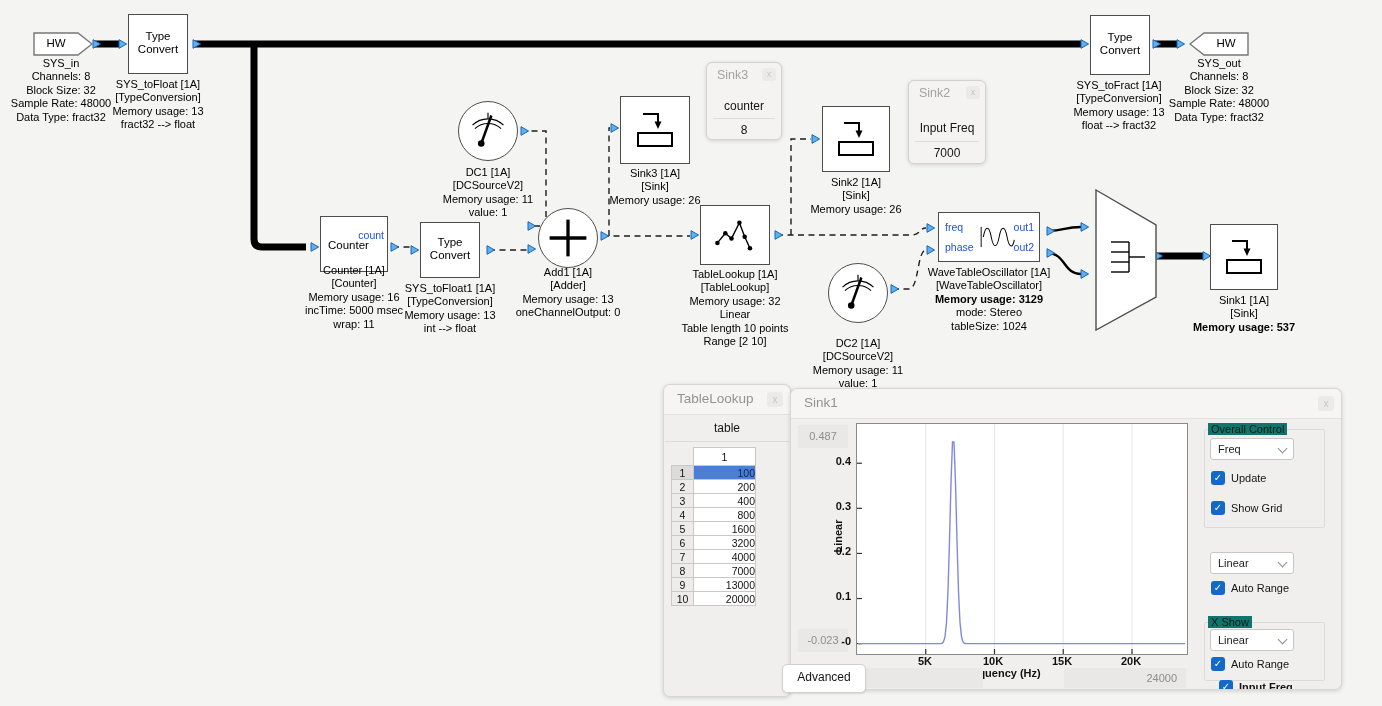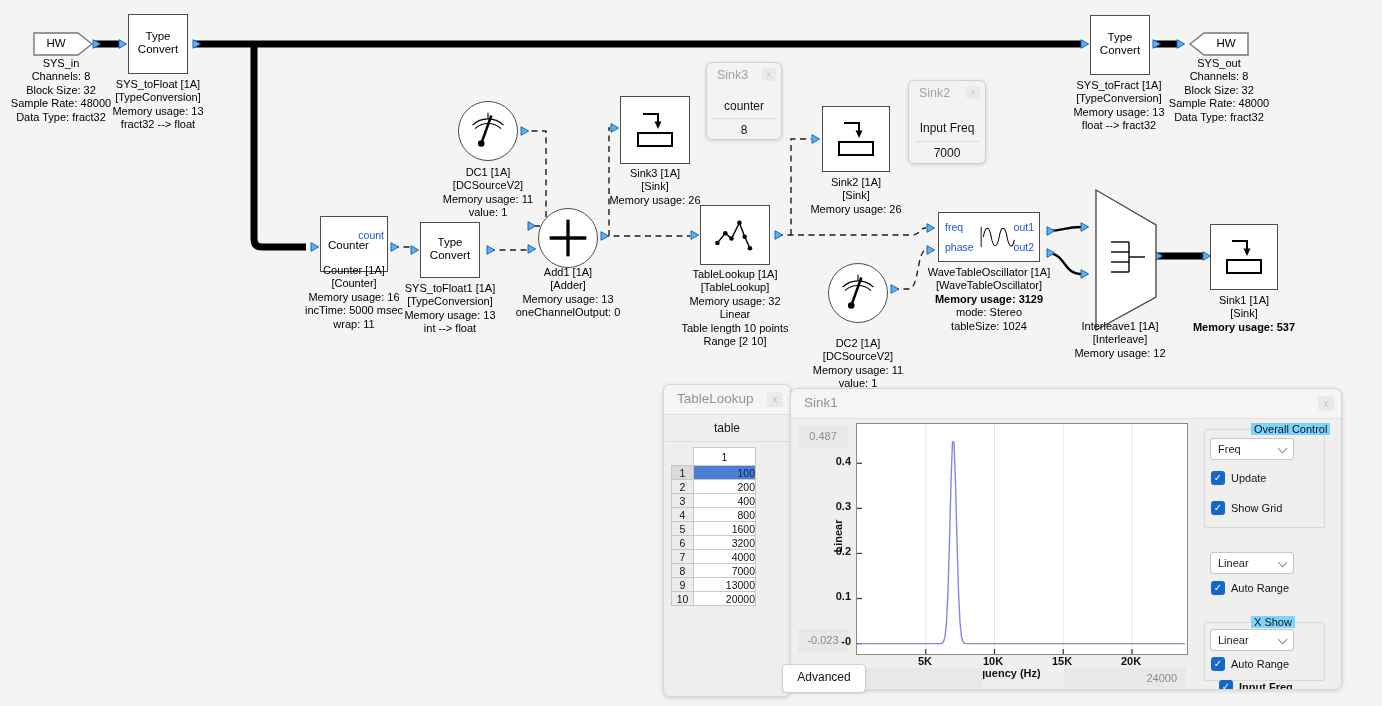--- a/index.html
+++ b/index.html
@@ -38,21 +38,21 @@
   .hdrsep{position:absolute;left:1px;right:1px;top:56px;border-bottom:1px solid #dedcda;}
   
   #plotbox{position:absolute;left:65px;top:34px;width:330px;height:230px;background:#fff;border:1px solid #8a8a8a;box-sizing:content-box;}
   .ytick{position:absolute;width:40px;text-align:right;font-size:11px;font-weight:bold;color:#111;}
   .xtick{position:absolute;width:44px;text-align:center;font-size:11px;font-weight:bold;color:#111;}
   .axlab{position:absolute;font-size:11px;font-weight:bold;color:#111;text-align:center;}
   .fld{position:absolute;background:#e9e8e6;color:#8f8d8b;font-size:11px;line-height:21px;box-sizing:border-box;}
   .btn{position:absolute;background:#fff;border:1px solid #d2d0ce;border-radius:5px;font-size:12px;color:#141414;text-align:center;line-height:25px;box-shadow:0 1px 2px rgba(0,0,0,.10);}
   
   .group{position:absolute;border:1px solid #dcdad8;border-radius:2px;}
-  .legend{position:absolute;top:-7px;left:3px;background:#7dd3fc;padding:0 3px;font-size:11px;color:#141414;white-space:nowrap;margin-left:43px;}
+  .legend{position:absolute;top:-7px;left:3px;background:#0f766e;padding:0 3px;font-size:11px;color:#141414;white-space:nowrap;}
   .dd{position:absolute;background:#fff;border:1px solid #c9c7c5;border-radius:3px;height:22px;font-size:11px;line-height:21px;padding-left:7px;color:#1a1a1a;box-sizing:border-box;}
   .chev{position:absolute;right:7px;top:6px;width:6px;height:6px;border-right:1.4px solid #8c8c8c;border-bottom:1.4px solid #8c8c8c;transform:rotate(45deg);}
   .cb{position:absolute;display:flex;align-items:center;font-size:11px;color:#141414;white-space:nowrap;}
   .cb .box{width:14px;height:14px;border-radius:3px;background:#1469c8;color:#fff;font-size:10px;line-height:14px;text-align:center;margin-right:6px;flex:none;}
   .clipwrap{position:absolute;overflow:hidden;}
 </style>
 </head>
 <body>
 
 <div id="app">
@@ -280,25 +280,20 @@
       </svg>
     <svg class="abs" style="left:12px;top:45px;" width="42" height="50" viewBox="0 0 42 50">
       <line x1="4" y1="8" x2="22" y2="8" stroke="#000" stroke-width="1.4"></line>
       <line x1="4" y1="18" x2="22" y2="18" stroke="#000" stroke-width="1.4"></line>
       <line x1="4" y1="28" x2="22" y2="28" stroke="#000" stroke-width="1.4"></line>
       <line x1="4" y1="38" x2="22" y2="38" stroke="#000" stroke-width="1.4"></line>
       <line x1="22" y1="8" x2="22" y2="38" stroke="#000" stroke-width="1.4"></line>
       <line x1="22" y1="23" x2="38" y2="23" stroke="#000" stroke-width="1.4"></line>
     </svg>
   </div>
-  <div class="cap" style="left:1045px;top:320px;width:150px;">
-    <div>Interleave1 [1A]</div>
-    <div>[Interleave]</div>
-    <div>Memory usage: 12</div>
-  </div>
 
   <div class="blk" style="left:1210px;top:224px;width:68px;height:66px;">
     <svg class="abs" style="left:11px;top:10px;" width="44" height="42" viewBox="0 0 44 42">
       <path d="M10,6 H25 V14" fill="none" stroke="#000" stroke-width="2"></path>
       <polygon points="25,21 21.5,13.5 28.5,13.5" fill="#000"></polygon>
       <rect x="5" y="25" width="34" height="13" fill="none" stroke="#000" stroke-width="2"></rect>
     </svg>
   </div>
   <div class="cap" style="left:1169px;top:294px;width:150px;">
     <div>Sink1 [1A]</div>

